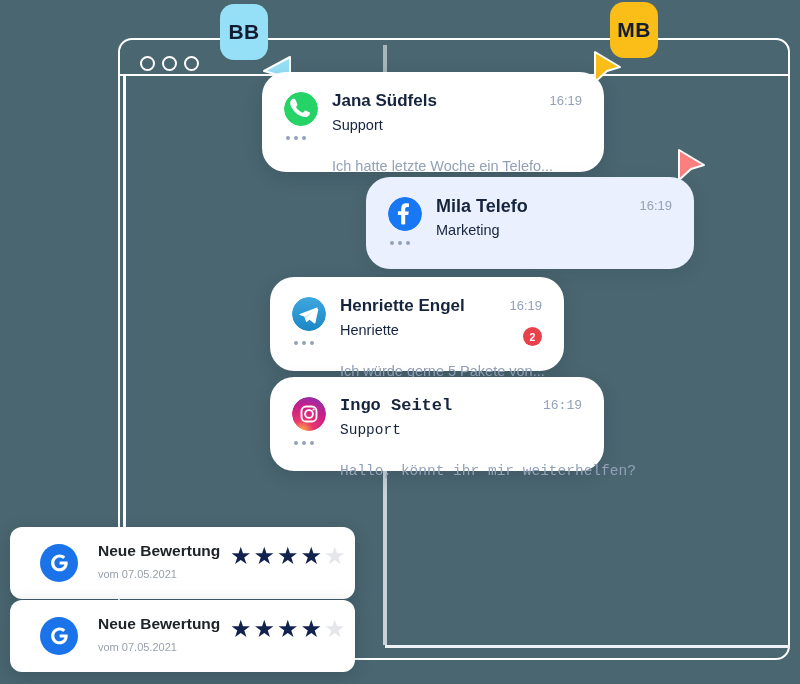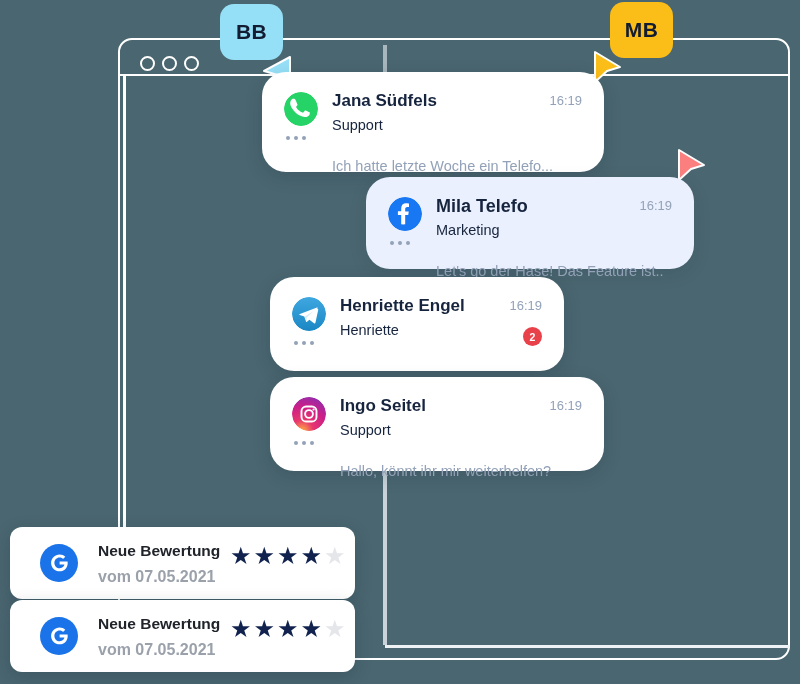--- a/index.html
+++ b/index.html
@@ -96,21 +96,21 @@
     left: 123px;
     top: 76px;
     width: 3px;
     height: 452px;
     background: #ffffff;
   }
 
   
   .badge {
     position: absolute;
-    width: 63px;
+    width: 48px;
     height: 56px;
     border-radius: 14px;
     display: flex;
     align-items: center;
     justify-content: center;
     font-size: 21px;
     font-weight: 700;
     letter-spacing: .3px;
     color: #121c33;
   }
@@ -201,21 +201,21 @@
     display: flex;
     align-items: center;
     justify-content: center;
   }
 
   #card-whatsapp { left: 262px; top: 72px;  width: 342px; height: 100px; }
   #card-facebook { left: 366px; top: 177px; width: 328px; height: 92px;
                    background: #eaf0fd; box-shadow: 0 5px 18px rgba(10,30,50,.10); }
   #card-facebook .name { font-size: 18px; }
   #card-telegram { left: 270px; top: 277px; width: 294px; height: 94px; }
-  #card-instagram{ left: 270px; top: 377px; width: 334px; height: 94px; }
+  #card-instagram{ left: 270px; top: 377px; width: 334px; height: 94px; font-family: Liberation Mono, monospace; }
 
   
   .rating-card {
     position: absolute;
     left: 10px;
     width: 345px;
     height: 72px;
     background: #ffffff;
     border-radius: 12px;
     box-shadow: 0 5px 18px rgba(10, 30, 50, .20);
@@ -237,24 +237,23 @@
     top: 15px;
     font-size: 15.5px;
     font-weight: 600;
     color: #20242a;
     white-space: nowrap;
   }
   .rating-card .rc-date {
     position: absolute;
     left: 88px;
     top: 41px;
-    font-size: 16px;
+    font-size: 11px;
     color: #9aa1aa;
     white-space: nowrap;
-    font-weight: bold;
   }
   .rating-card .stars {
     position: absolute;
     left: 220px;
     top: 17px;
     display: flex;
     gap: 2px;
   }
   .rating-card .stars .star { font-size: 24px; line-height: 24px; color: #10224d; }
   .rating-card .stars .star.empty { color: #e4e6ea; }
@@ -326,21 +325,20 @@
         <path d="M20.2 18.3l.6-3.8h-3.6v-2.5c0-1 .5-2.1 2.1-2.1h1.7V6.6s-1.5-.3-2.9-.3c-3 0-4.9 1.8-4.9 5.1v2.9h-3.3v3.8h3.3v9.2a13 13 0 0 0 4 0v-9.2h3z" fill="#ffffff"></path>
       </svg>
     </div>
     <div class="name">Mila Telefo</div>
     <div class="dept">Marketing</div>
     <div class="more">
         <i></i>
         <i></i>
         <i></i>
       </div>
-    <div class="preview">Let's go der Hase! Das Feature ist..</div>
     <div class="time">16:19</div>
   </div>
 
   <div class="card" id="card-telegram">
     <div class="avatar">
       <svg width="34" height="34" viewBox="0 0 34 34">
         <defs>
           <linearGradient id="tg" x1="0" y1="0" x2="0" y2="1">
             <stop offset="0%" stop-color="#3fa7e0"></stop>
             <stop offset="100%" stop-color="#1a87c4"></stop>
@@ -351,20 +349,21 @@
         <path d="M12.6 19.8 21.7 14l-7 6.5-.3 3.4z" fill="#d5e9f6"></path>
       </svg>
     </div>
     <div class="name">Henriette Engel</div>
     <div class="dept">Henriette</div>
     <div class="more">
         <i></i>
         <i></i>
         <i></i>
       </div>
+    <div class="preview">Ich würde gerne 5 Pakete von...</div>
     <div class="time">16:19</div>
     <div class="unread">2</div>
   </div>
 
   <div class="card" id="card-instagram">
     <div class="avatar">
       <svg width="34" height="34" viewBox="0 0 34 34">
         <defs>
           <radialGradient id="ig" cx="30%" cy="100%" r="110%">
             <stop offset="0%" stop-color="#ffb13d"></stop>

